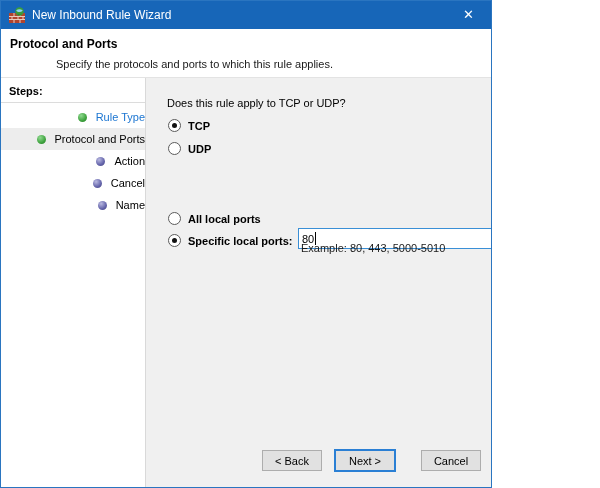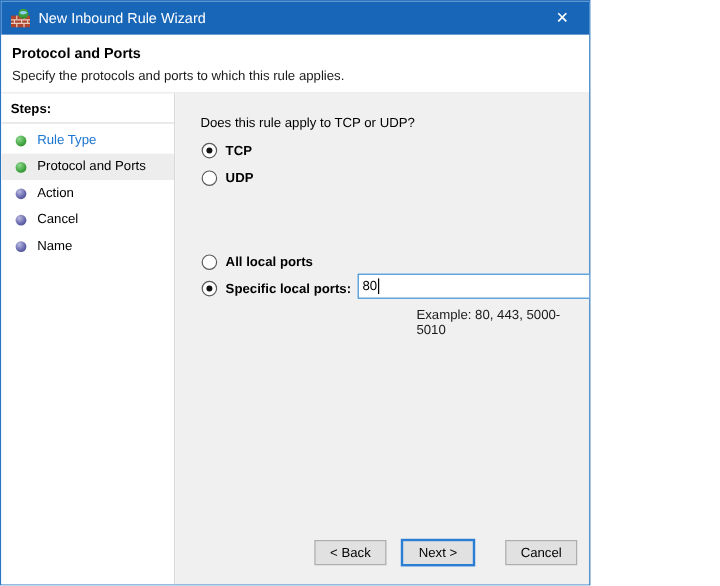--- a/index.html
+++ b/index.html
@@ -29,36 +29,36 @@
     cursor: pointer; font-family: inherit;
   }
 
   
   .header {
     height: 49px; flex: 0 0 49px; background: var(--header-bg, #ffffff);
     padding: 8px 10px 0 9px;
     border-bottom: 1px solid #e3e3e3;
   }
   .header-title { font-size: 12px; font-weight: bold; }
-  .header-sub { margin-top: 7px; font-size: 11px; color: #1a1a1a; }
+  .header-sub { margin-top: 7px; font-size: 11px; color: #1a1a1a; margin-left: 46px; }
 
   
   .body { flex: 1 1 auto; display: flex; min-height: 0; }
 
   .sidebar {
     width: 145px; flex: 0 0 145px;
     background: var(--sidebar-bg, #ffffff);
     border-right: 1px solid #d9d9d9;
   }
   .steps-heading { font-weight: bold; padding: 7px 0 5px 8px; }
   .steps-sep { border-top: 1px solid #dcdcdc; margin: 0; }
   .steps-list { margin-top: 3px; }
   .step {
     height: 22px; display: flex; align-items: center;
-    padding-left: 12px; cursor: default;
+    padding-left: 24px; cursor: default; justify-content: flex-end;
   }
   .step.current { background: var(--highlight, #ededed); }
   .bullet {
     width: 9px; height: 9px; border-radius: 50%; flex: 0 0 9px;
     margin-right: 9px;
   }
   .bullet.done { background: radial-gradient(circle at 35% 30%, #8fd98f, var(--step-done, #3fa33f) 60%, #237a23); }
   .bullet.upcoming { background: radial-gradient(circle at 35% 30%, #b9b9e0, var(--step-upcoming, #6363aa) 60%, #45457e); }
   .step-label { color: #000; }
   .step.link .step-label { color: var(--link, #1b75d1); cursor: pointer; }
@@ -98,21 +98,21 @@
     border: 1px solid var(--input-border, #3a8fd6);
     background: #fff; padding: 2px 3px;
     font-family: inherit; font-size: 11px; color: #000;
     outline: none;
   }
   .caret {
     position: absolute; left: 17px; top: 4px; width: 1px; height: 13px;
     background: #000;
   }
 
-  .example-text { position: absolute; left: 155px; top: 179px; color: #1a1a1a; margin-left: 46px; }
+  .example-text { position: absolute; left: 155px; top: 164px; color: #1a1a1a; }
 
   .btn-row {
     position: absolute; right: 10px; bottom: 16px;
     display: flex; align-items: center;
   }
   .btn {
     min-width: 60px; height: 21px;
     background: var(--button-bg, #e1e1e1);
     border: 1px solid var(--button-border, #adadad);
     font-family: inherit; font-size: 11px; color: #000;

